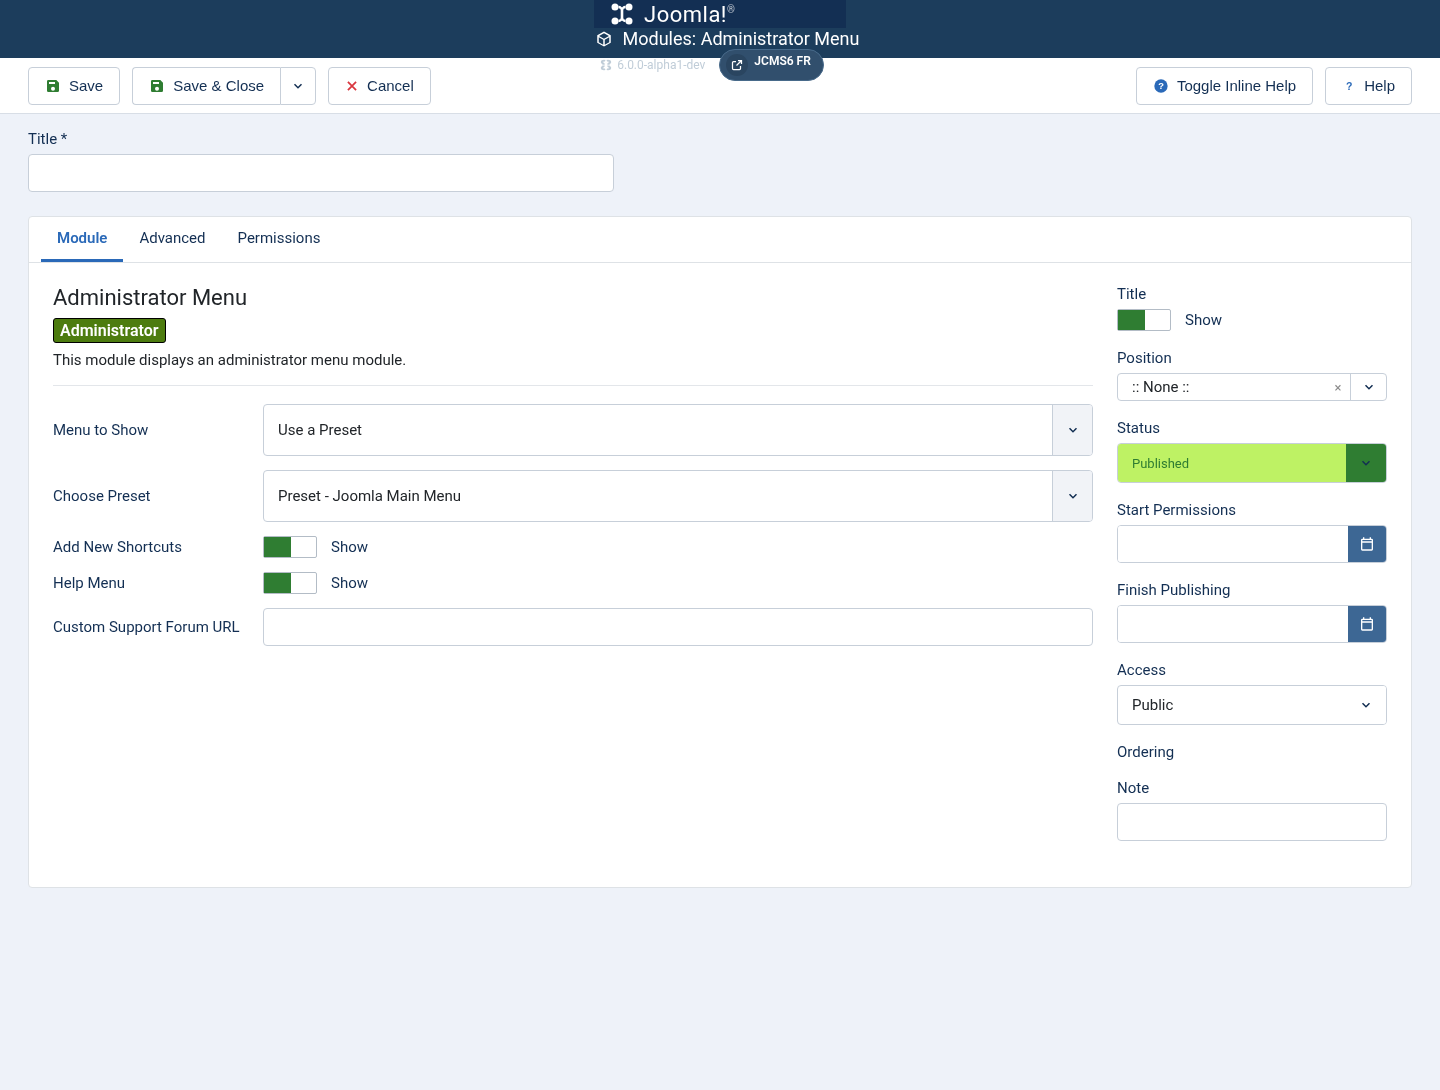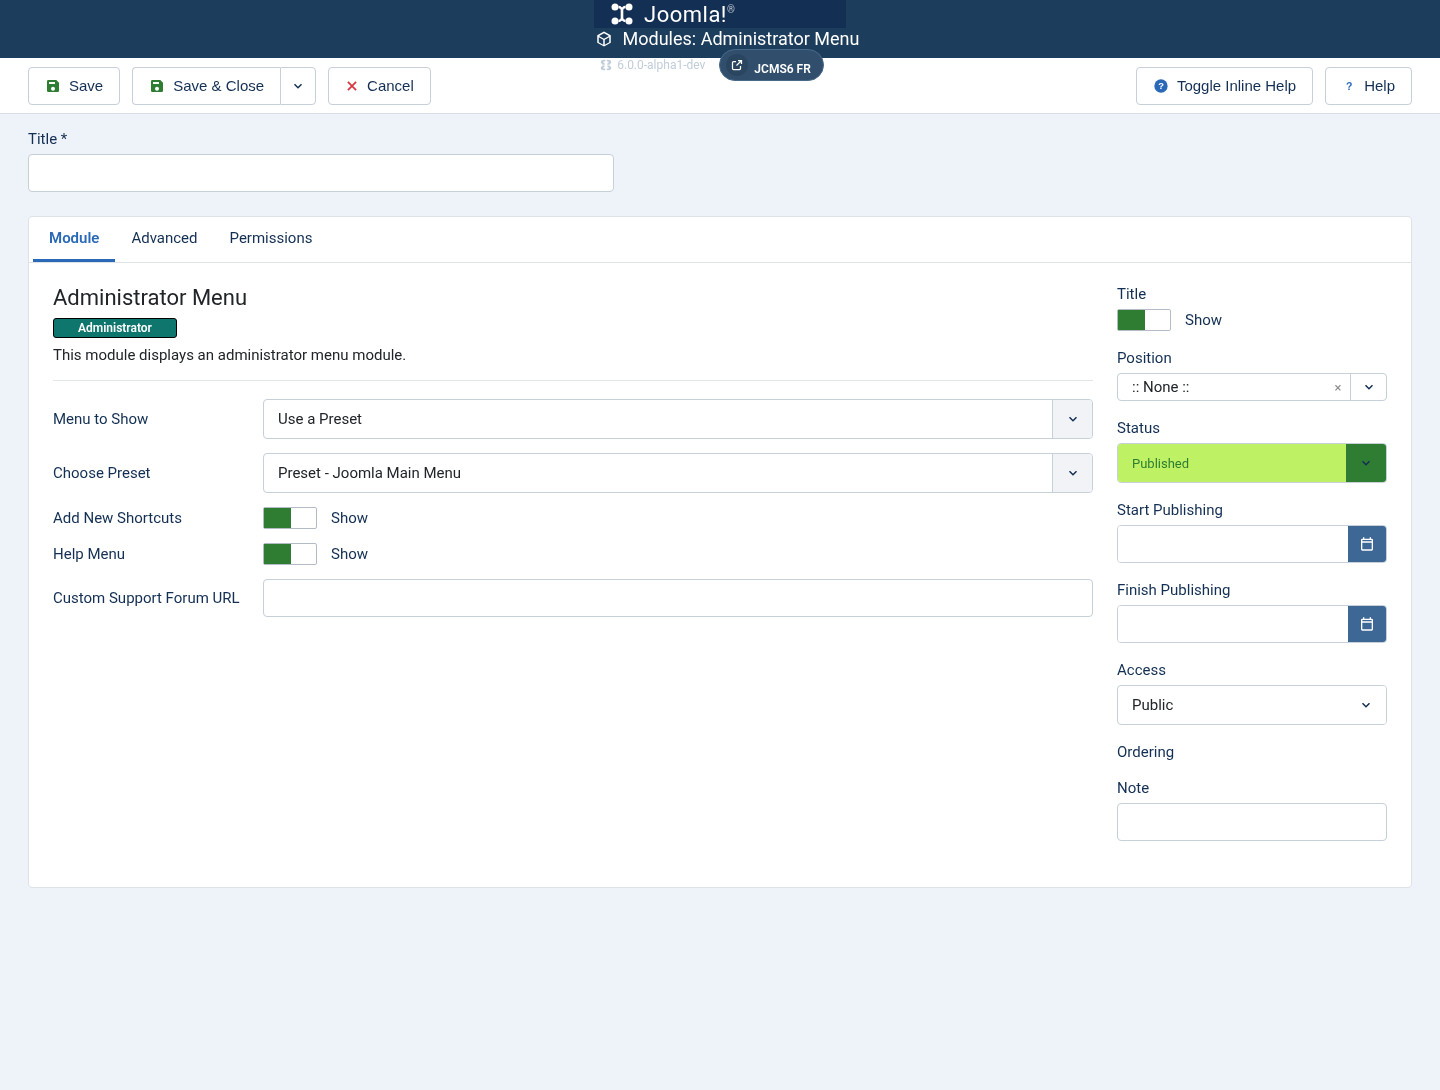--- a/index.html
+++ b/index.html
@@ -5,56 +5,56 @@
 * { box-sizing: border-box; margin: 0; padding: 0; }
 body { font-family: -apple-system, BlinkMacSystemFont, "Segoe UI", Roboto, Arial, sans-serif; background: #eef2f9; color: #132f53; font-size: 14px; }
 
 .topbar { display: flex; align-items: center; height: 58px; background: #1c3d5c; flex-direction: column; }
 .logo-area { width: 252px; height: 58px; background: #132f53; display: flex; align-items: center; padding-left: 14px; }
 .logo-text { color: #fff; font-size: 22px; font-weight: 400; letter-spacing: 0.5px; }
 .logo-text .tm { font-size: 10px; vertical-align: super; opacity: 0.7; }
 .topbar-title { display: flex; align-items: center; gap: 10px; padding-left: 14px; color: #fff; font-size: 18px; font-weight: 400; flex: 1; }
 .topbar-right { display: flex; align-items: center; gap: 14px; padding-right: 16px; color: #c0cdd8; font-size: 12px; }
 .version-text { display: flex; align-items: center; gap: 5px; }
-.user-pill { display: flex; align-items: flex-end; gap: 6px; background: #314f6d; border: 1px solid #486a8a; border-radius: 18px; padding: 4px 12px 4px 6px; color: #fff; font-size: 12px; font-weight: 600; }
+.user-pill { display: flex; align-items: flex-start; gap: 6px; background: #314f6d; border: 1px solid #486a8a; border-radius: 18px; padding: 4px 12px 4px 6px; color: #fff; font-size: 12px; font-weight: 600; }
 .user-pill .ulink { background: #2a4560; border-radius: 50%; width: 22px; height: 22px; display:flex;align-items:center;justify-content:center; }
 
 .toolbar { background: #fff; border-bottom: 1px solid #d8dee6; height: 56px; display: flex; align-items: center; padding: 0 28px; gap: 12px; }
 .btn { height: 38px; border: 1px solid #c7cfd9; border-radius: 4px; background: #fff; display: inline-flex; align-items: center; padding: 0 16px; gap: 8px; font-size: 15px; color: #132f53; cursor: pointer; }
 .btn-group { display: inline-flex; }
 .btn-group .btn:first-child { border-top-right-radius: 0; border-bottom-right-radius: 0; border-right: none; }
 .btn-group .btn.caret { border-top-left-radius: 0; border-bottom-left-radius: 0; padding: 0 10px; }
 .toolbar .spacer { flex: 1; }
 .icn { display: inline-flex; }
 
 .page-area { padding: 16px 28px 28px; }
 .field-label { font-size: 15px; color: #132f53; margin-bottom: 6px; }
 .text-input { height: 38px; border: 1px solid #c7cfd9; border-radius: 4px; background: #fff; padding: 0 10px; font-size: 15px; color: #132f53; width: 100%; }
 .title-block { margin-bottom: 24px; }
 .title-input { width: 586px; }
 
 .panel { background: #fff; border: 1px solid #dee2e6; border-radius: 4px; }
-.tabs { display: flex; border-bottom: 1px solid #dee2e6; padding: 0 4px; }
+.tabs { display: flex; border-bottom: 1px solid #dee2e6; padding: 0 12px; }
 .tab { padding: 12px 16px; font-size: 15px; cursor: pointer; color: #132f53; border-bottom: 3px solid transparent; }
 .tab.active { color: #2a69b8; border-bottom-color: #2a69b8; font-weight: 600; }
 
 .panel-body { display: flex; padding: 22px 24px 28px; gap: 24px; }
 .main-col { flex: 1; }
 .side-col { width: 270px; }
 
 .mod-title { font-size: 22px; font-weight: 400; color: #212529; margin-bottom: 8px; }
-.badge-admin { display: inline-block; background: #0f766e; color: #fff; font-size: 12px; font-weight: 600; padding: 2px 24px; border-radius: 3px; border: 1px solid #000; margin-bottom: 8px; }
+.badge-admin { display: inline-block; background: #4d7c0f; color: #fff; font-size: 16px; font-weight: 600; padding: 2px 6px; border-radius: 3px; border: 1px solid #000; margin-bottom: 8px; }
 .mod-desc { font-size: 15px; color: #212529; margin-bottom: 16px; }
 .hr { border-top: 1px solid #e3e6ea; margin-bottom: 18px; }
 
 .form-row { display: flex; align-items: center; margin-bottom: 14px; }
 .form-row .flabel { width: 210px; font-size: 15px; color: #132f53; }
 .form-row .fcontrol { flex: 1; }
 
-.select { display: flex; border: 1px solid #c7cfd9; border-radius: 4px; height: 40px; background: #fff; overflow: hidden; }
+.select { display: flex; border: 1px solid #c7cfd9; border-radius: 4px; height: 52px; background: #fff; overflow: hidden; }
 .select .sel-text { flex: 1; padding: 0 14px; display: flex; align-items: center; font-size: 15px; color: #212529; }
 .select .sel-caret { width: 40px; background: #f1f3f7; border-left: 1px solid #c7cfd9; display: flex; align-items: center; justify-content: center; }
 
 .toggle-wrap { display: flex; align-items: center; gap: 14px; }
 .toggle { width: 54px; height: 22px; border: 1px solid #b3bcc6; background: #fff; border-radius: 2px; position: relative; cursor: pointer; }
 .toggle.on::before { content: ''; position: absolute; left: 0; top: 0; bottom: 0; width: 27px; background: #2f7d32; }
 .toggle-label { font-size: 15px; color: #132f53; }
 
 .side-field { margin-bottom: 18px; }
 .side-field .slabel { font-size: 15px; color: #132f53; margin-bottom: 6px; }
@@ -281,21 +281,21 @@
             <div class="st-text">Published</div>
             <div class="st-caret">
                 <svg width="14" height="14" viewBox="0 0 24 24" fill="none" stroke="#132f53" stroke-width="2.5">
                   <path d="M6 9l6 6 6-6"></path>
                 </svg>
               </div>
           </div>
         </div>
 
         <div class="side-field">
-          <div class="slabel">Start Publishing</div>
+          <div class="slabel">Start Permissions</div>
           <div class="date-field">
             <input class="dinput" value="" style="">
             <div class="dbtn">
               <span class="icn">
                   <svg width="16" height="16" viewBox="0 0 24 24" fill="#fff">
                     <path d="M19 4h-1V2h-2v2H8V2H6v2H5a2 2 0 00-2 2v14a2 2 0 002 2h14a2 2 0 002-2V6a2 2 0 00-2-2zm0 16H5V10h14v10zm0-12H5V6h14v2z"></path>
                   </svg>
                 </span>
             </div>
           </div>

